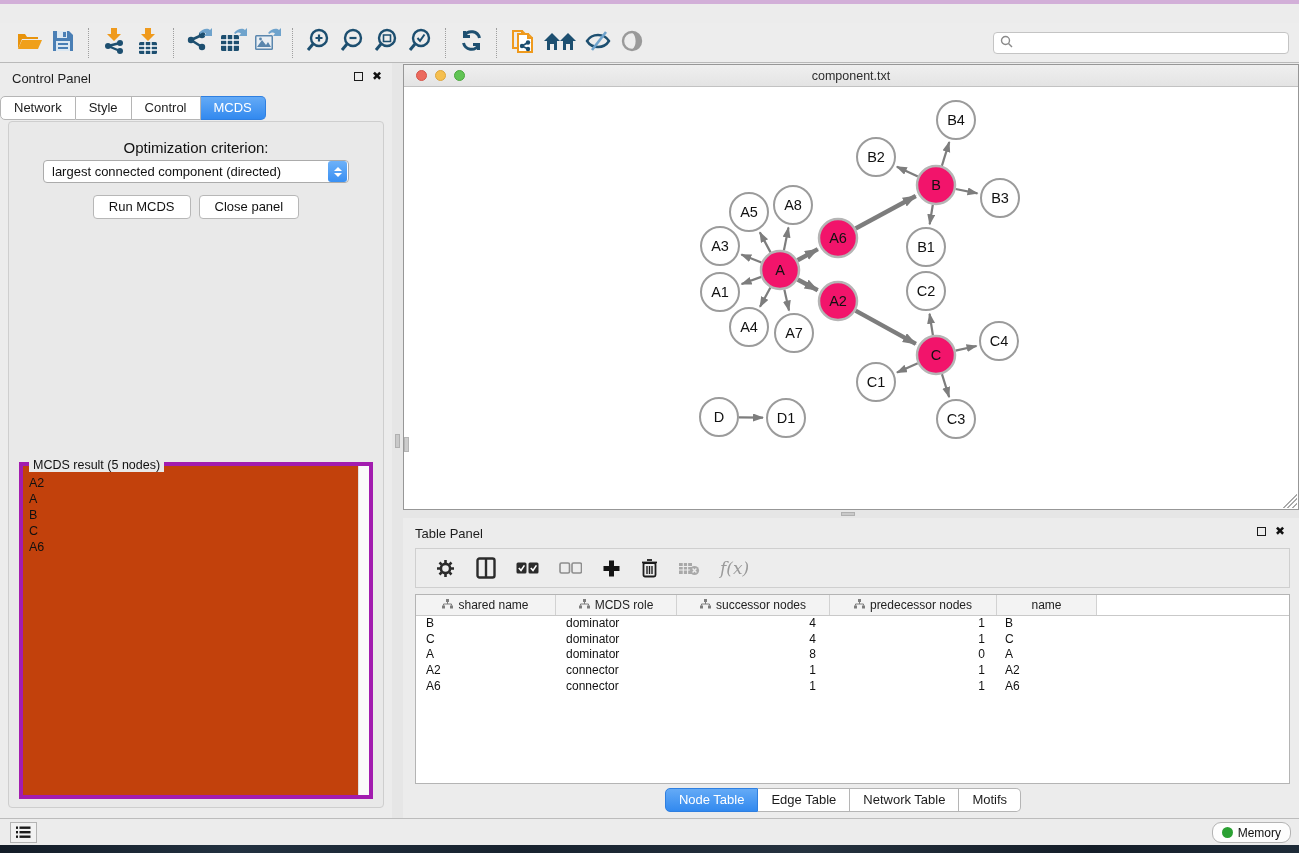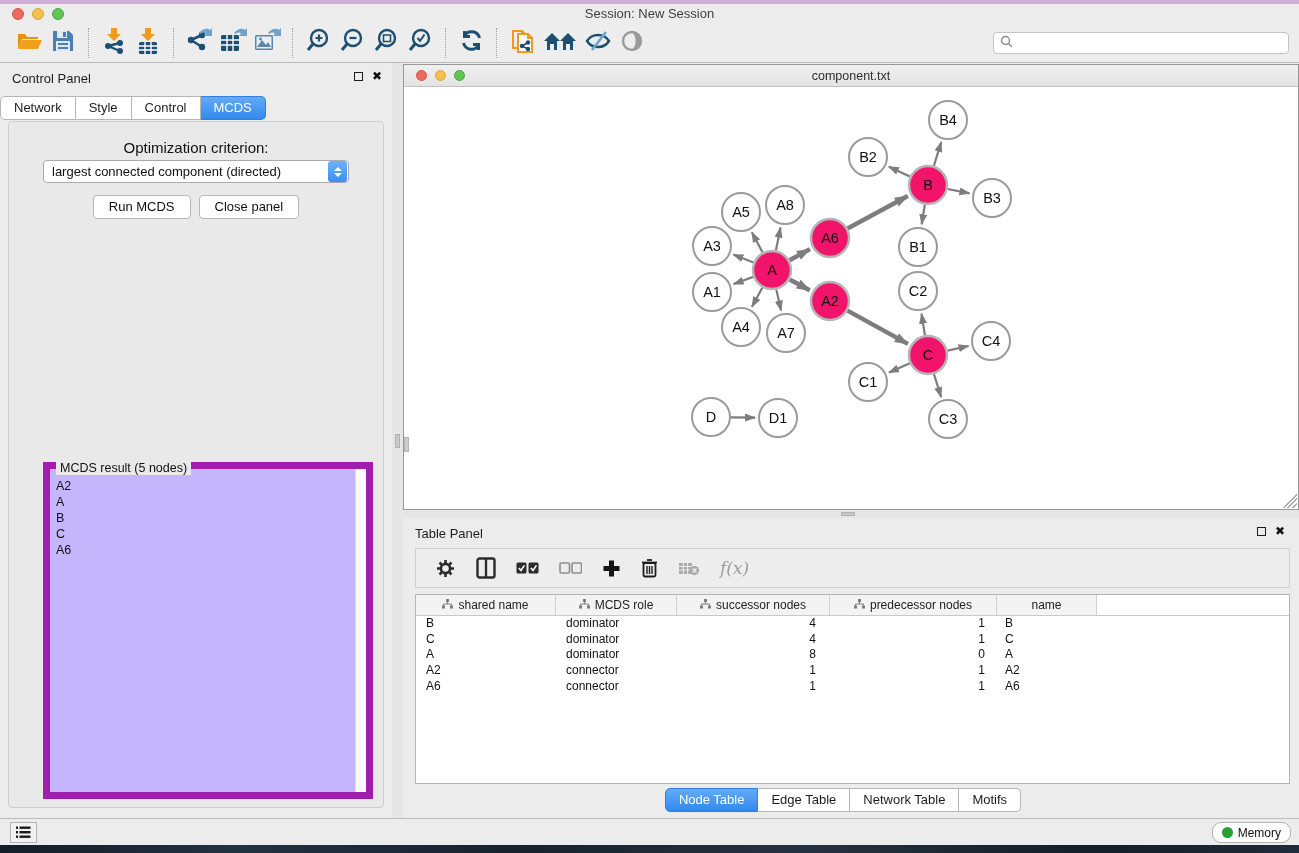--- a/index.html
+++ b/index.html
@@ -48,39 +48,39 @@
   .criterion .crit-text { flex:1; font-size:13px; color:#111; padding-left:8px; white-space:nowrap; overflow:hidden; }
   .crit-stepper { width:19px; height:21px; margin-right:1px; border-radius:3px; background:linear-gradient(#6db1f8,#3a90f3);
                   display:flex; flex-direction:column; align-items:center; justify-content:center; gap:2px; }
   .chev { width:0; height:0; border-left:4px solid transparent; border-right:4px solid transparent; }
   .chev.up { border-bottom:4px solid #ffffff; }
   .chev.down { border-top:4px solid #ffffff; }
   .cp-buttons { position:absolute; left:0; right:0; top:73px; display:flex; justify-content:center; gap:8px; }
   .mac-btn { background:#ffffff; border:1px solid #b7b7b7; border-radius:4px; font-size:13px; color:#111;
              padding:3px 15px 4px; font-family:inherit; }
 
-  .result-box { position:absolute; left:10px; right:10px; top:334px; bottom:8px; border:7px solid #a21caf;
-                background:#c4b5fd; margin-top:6px;margin-left:24px; }
+  .result-box { position:absolute; left:10px; right:10px; top:334px; bottom:8px; border:4px solid #a21caf;
+                background:#c2410c; margin-top:6px; }
   .result-legend { position:absolute; left:6px; top:-8px; background:#e9e9e9; padding:0 4px; font-size:12.5px; color:#111; }
   .result-list { position:absolute; left:1px; top:3px; bottom:1px; right:12px; overflow:hidden;
                  font-size:12.5px; color:#111; padding:6px 0 0 5px; }
   .result-list div { line-height:16px; }
   .result-scroll { position:absolute; right:0; top:0; bottom:0; width:11px; background:#fafafa; border-left:1px solid #e0e0e0; }
 
   .v-splitter { position:absolute; left:392px; top:63px; width:11px; height:755px; background:#e6e6e6; }
   .v-handle { position:absolute; left:3px; top:371px; width:5px; height:14px; background:#c9c9c9; border:1px solid #b0b0b0; }
 
   
   .net-frame { position:absolute; left:403px; top:64px; width:896px; height:446px; background:#ffffff;
                border:1px solid #979797; }
   .nf-titlebar { position:relative; height:22px; background:linear-gradient(#efefef,#e4e4e4); border-bottom:1px solid #c2c2c2; }
   .nf-titlebar .lights { top:5px; }
   .nf-titlebar .light { width:11px; height:11px; }
   .nf-title { position:absolute; left:0; right:0; top:4px; text-align:center; font-size:12.5px; color:#2e2e2e; }
-  .nf-canvas { position:absolute; left:0; top:22px; right:0; bottom:0; background:#ffffff; }
+  .nf-canvas { position:absolute; left:0; top:22px; right:0; bottom:0; background:#ffffff;padding-left:8px; }
   .mini-thumb-v { position:absolute; left:0; top:350px; width:5px; height:15px; background:#cccccc; border:1px solid #b5b5b5; }
   .resize-grip { position:absolute; right:1px; bottom:1px; width:14px; height:14px;
     background:
       linear-gradient(135deg, transparent 48%, #a9a9a9 48%, #a9a9a9 54%, transparent 54%),
       linear-gradient(135deg, transparent 64%, #a9a9a9 64%, #a9a9a9 70%, transparent 70%),
       linear-gradient(135deg, transparent 80%, #a9a9a9 80%, #a9a9a9 86%, transparent 86%); }
 
   .h-splitter { position:absolute; left:403px; top:510px; width:896px; height:8px; background:#e6e6e6; }
   .h-handle { position:absolute; left:438px; top:2px; width:14px; height:4px; background:#c9c9c9; border:1px solid #b0b0b0; }
 
@@ -112,28 +112,20 @@
   .bottom-strip { position:absolute; left:0; top:845px; width:1299px; height:8px;
     background:linear-gradient(90deg,#131c27,#223140 18%,#17222e 40%,#25323f 62%,#141d28 84%,#1e2b38); }
 </style>
 </head>
 <body>
 
 <div id="screen">
 
   <div class="top-strip"></div>
 
-  <div class="titlebar">
-    <div class="lights">
-      <span class="light red"></span>
-      <span class="light yellow"></span>
-      <span class="light green"></span>
-    </div>
-    <div class="title">Session: New Session</div>
-  </div>
 
   <div class="toolbar">
     <div class="tb-btn">
         <span><svg width="27" height="24" viewBox="0 0 27 24">
             <path d="M2 20 L2 5 L9 5 L11 8 L22 8 L22 10 L6 10 Z" fill="#e8930c"></path>
             <path d="M6 11 L26 11 L22 20 L2 20 Z" fill="#f0a01a"></path>
           </svg></span>
       </div>
     <div class="tb-btn">
         <span><svg width="24" height="24" viewBox="0 0 24 24">

